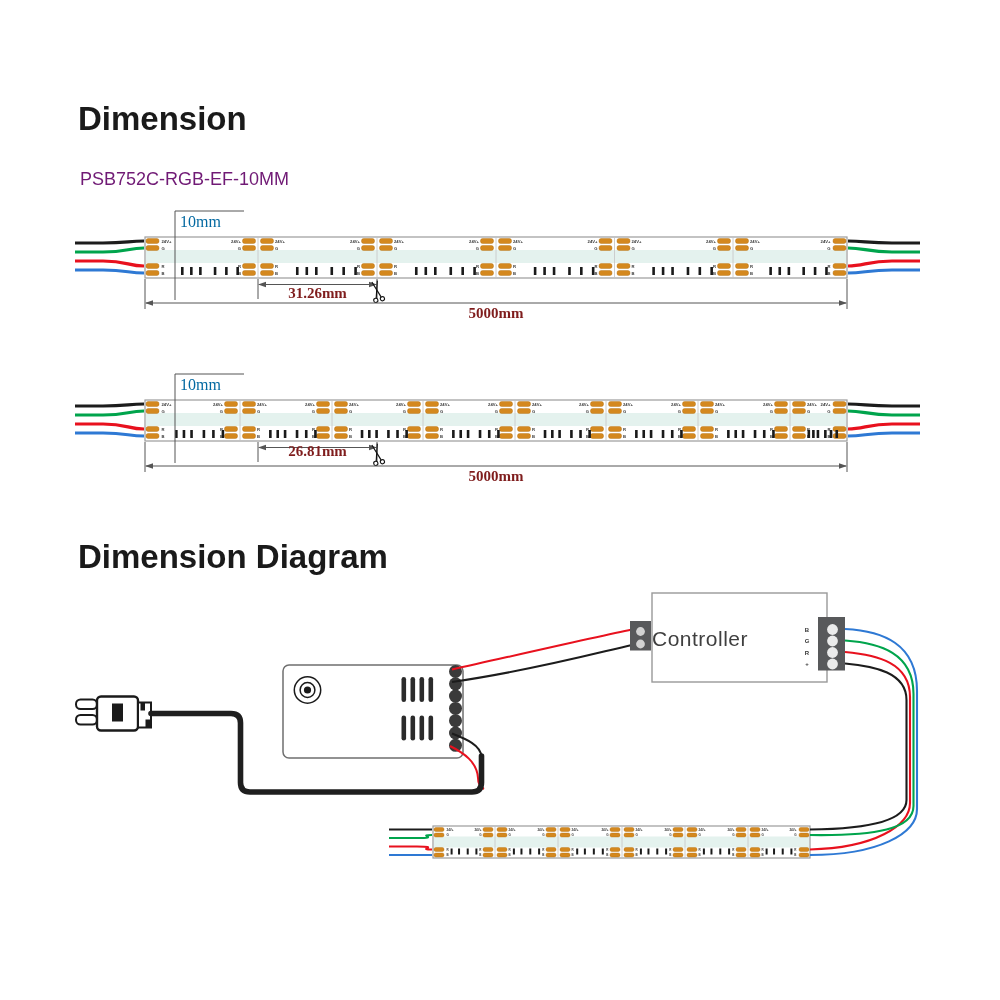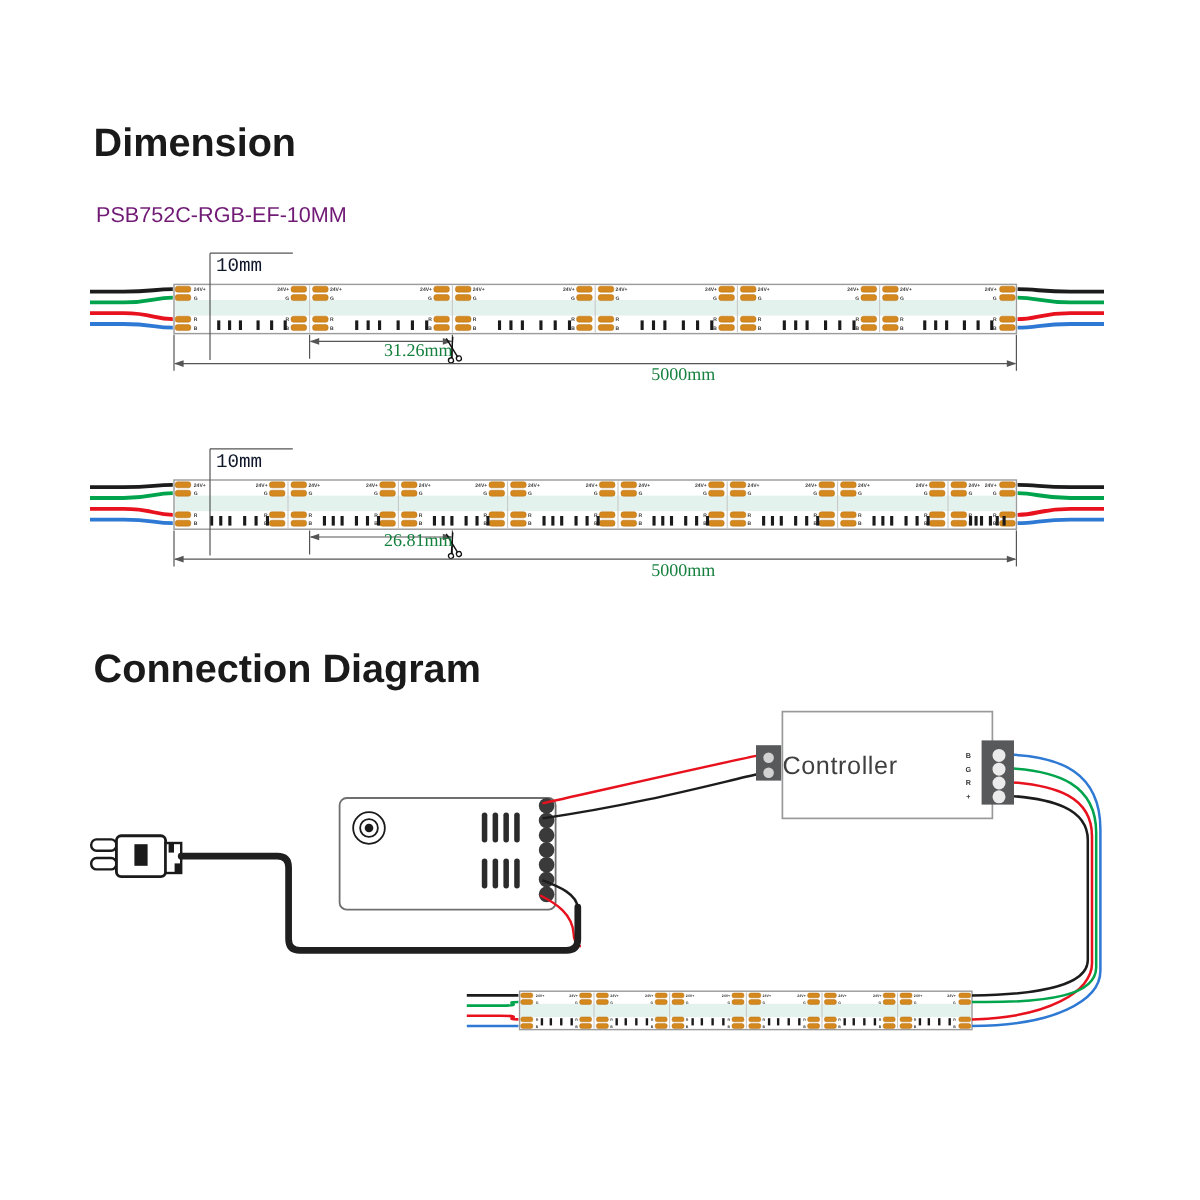--- a/index.html
+++ b/index.html
@@ -2,22 +2,22 @@
 <html><head>
 <meta charset="utf-8">
 <style>
   html,body{margin:0;padding:0;background:#fff;}
   #page{position:relative;width:1000px;height:944px;background:#ffffff;overflow:hidden;
         font-family:"Liberation Sans",sans-serif;}
   #diagram{position:absolute;left:0;top:0;}
   .abs{position:absolute;white-space:nowrap;}
   .h1{font-family:"Liberation Sans",sans-serif;font-weight:bold;font-size:33px;color:#1a1a1a;}
   .prod{font-family:"Liberation Sans",sans-serif;font-size:18px;color:#701a75;}
-  .dim{font-family:Liberation Mono, monospace;font-size:16px;color:#0f172a;}
-  .dimc{font-family:"Liberation Serif",serif;font-size:15px;color:#15803d;text-align:right;}
+  .dim{font-family:Liberation Serif, serif;font-size:16px;color:#0369a1;}
+  .dimc{font-family:"Liberation Serif",serif;font-size:15px;color:#7f1d1d;text-align:center;font-weight:bold;}
   .ctrl{font-family:"Liberation Sans",sans-serif;font-size:21px;color:#3f3f3f;text-align:left;letter-spacing:.5px;}
 </style>
 </head>
 <body>
 
 <div id="page">
   <svg id="diagram" width="1000" height="1000" viewBox="0 0 1000 1000">
       <g>
         <rect x="145" y="237" width="702" height="41" fill="#fff" stroke="#9c9c9c" stroke-width="1.2"></rect>
         <rect x="146" y="250" width="700" height="13" fill="#e4f2ee"></rect>
@@ -631,16 +631,16 @@
 
   <div class="abs prod" style="left:80px;top:169px;">PSB752C-RGB-EF-10MM</div>
   <div class="abs dim" style="left:180px;top:213px;">10mm</div>
   <div class="abs dimc" style="left:258px;top:285px;width:119px;">31.26mm</div>
   <div class="abs dimc" style="left:396px;top:305px;width:200px;">5000mm</div>
 
   <div class="abs dim" style="left:180px;top:376px;">10mm</div>
   <div class="abs dimc" style="left:258px;top:443px;width:119px;">26.81mm</div>
   <div class="abs dimc" style="left:396px;top:468px;width:200px;">5000mm</div>
 
-  <div class="abs h1" style="left:78px;top:538px;">Connection Diagram</div>
+  <div class="abs h1" style="left:78px;top:538px;">Dimension Diagram</div>
 
   <div class="abs ctrl" style="left:652px;top:627px;width:168px;">Controller</div>
 </div>
 
 </body></html>

